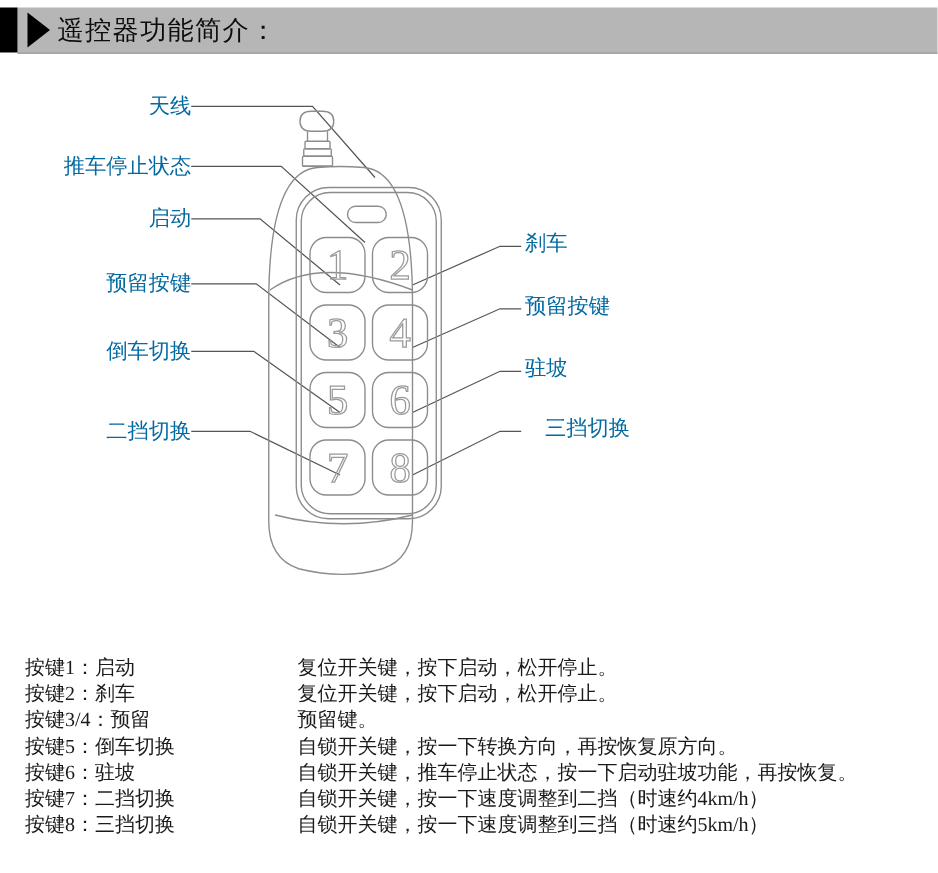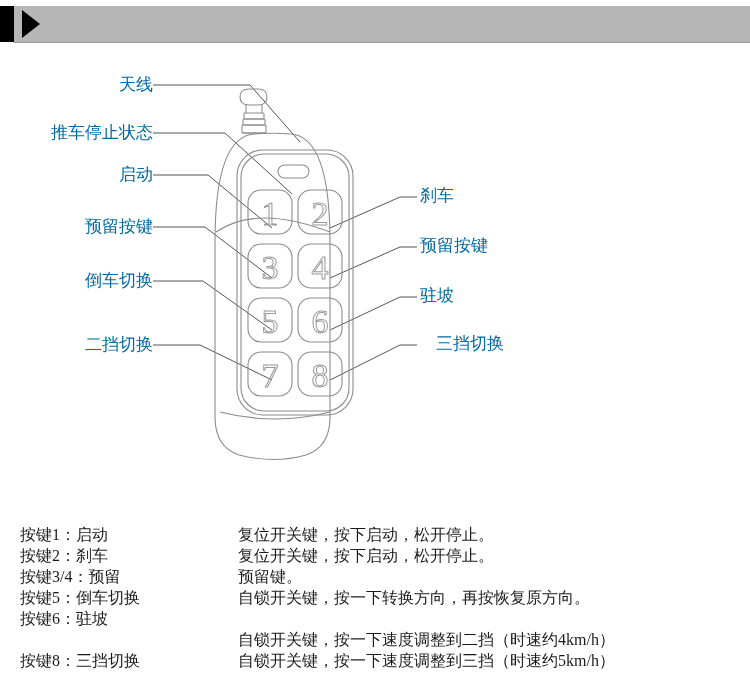--- a/index.html
+++ b/index.html
@@ -103,20 +103,21 @@
     left: 190px; top: 0; margin-left: 48px;
   }
 </style>
 </head>
 <body>
 
 <div id="header-bar">
   <div id="header-gray"></div>
   <div id="header-black-block"></div>
   <div id="header-triangle"></div>
+  <div id="header-title">遥控器功能简介：</div>
 </div>
 
 <div id="diagram">
 
   <svg id="leader-svg" viewBox="0 0 750 470">
     <g stroke="#555555" stroke-width="1" fill="none">
 
       <path d="M153,43 L250,43 L300,100"></path>
 
       <path d="M153,91 L225,91 L292,152"></path>
@@ -213,21 +214,23 @@
   <div class="spec-row">
     <span class="spec-key">按键3/4：预留</span>
     <span class="spec-desc">预留键。</span>
   </div>
   <div class="spec-row">
     <span class="spec-key">按键5：倒车切换</span>
     <span class="spec-desc">自锁开关键，按一下转换方向，再按恢复原方向。</span>
   </div>
   <div class="spec-row">
     <span class="spec-key">按键6：驻坡</span>
-  </div>
-  <div class="spec-row">
+    <span class="spec-desc">自锁开关键，推车停止状态，按一下启动驻坡功能，再按恢复。</span>
+  </div>
+  <div class="spec-row">
+    <span class="spec-key">按键7：二挡切换</span>
     <span class="spec-desc">自锁开关键，按一下速度调整到二挡（时速约4km/h）</span>
   </div>
   <div class="spec-row">
     <span class="spec-key">按键8：三挡切换</span>
     <span class="spec-desc">自锁开关键，按一下速度调整到三挡（时速约5km/h）</span>
   </div>
 </div>
 
 </body></html>

